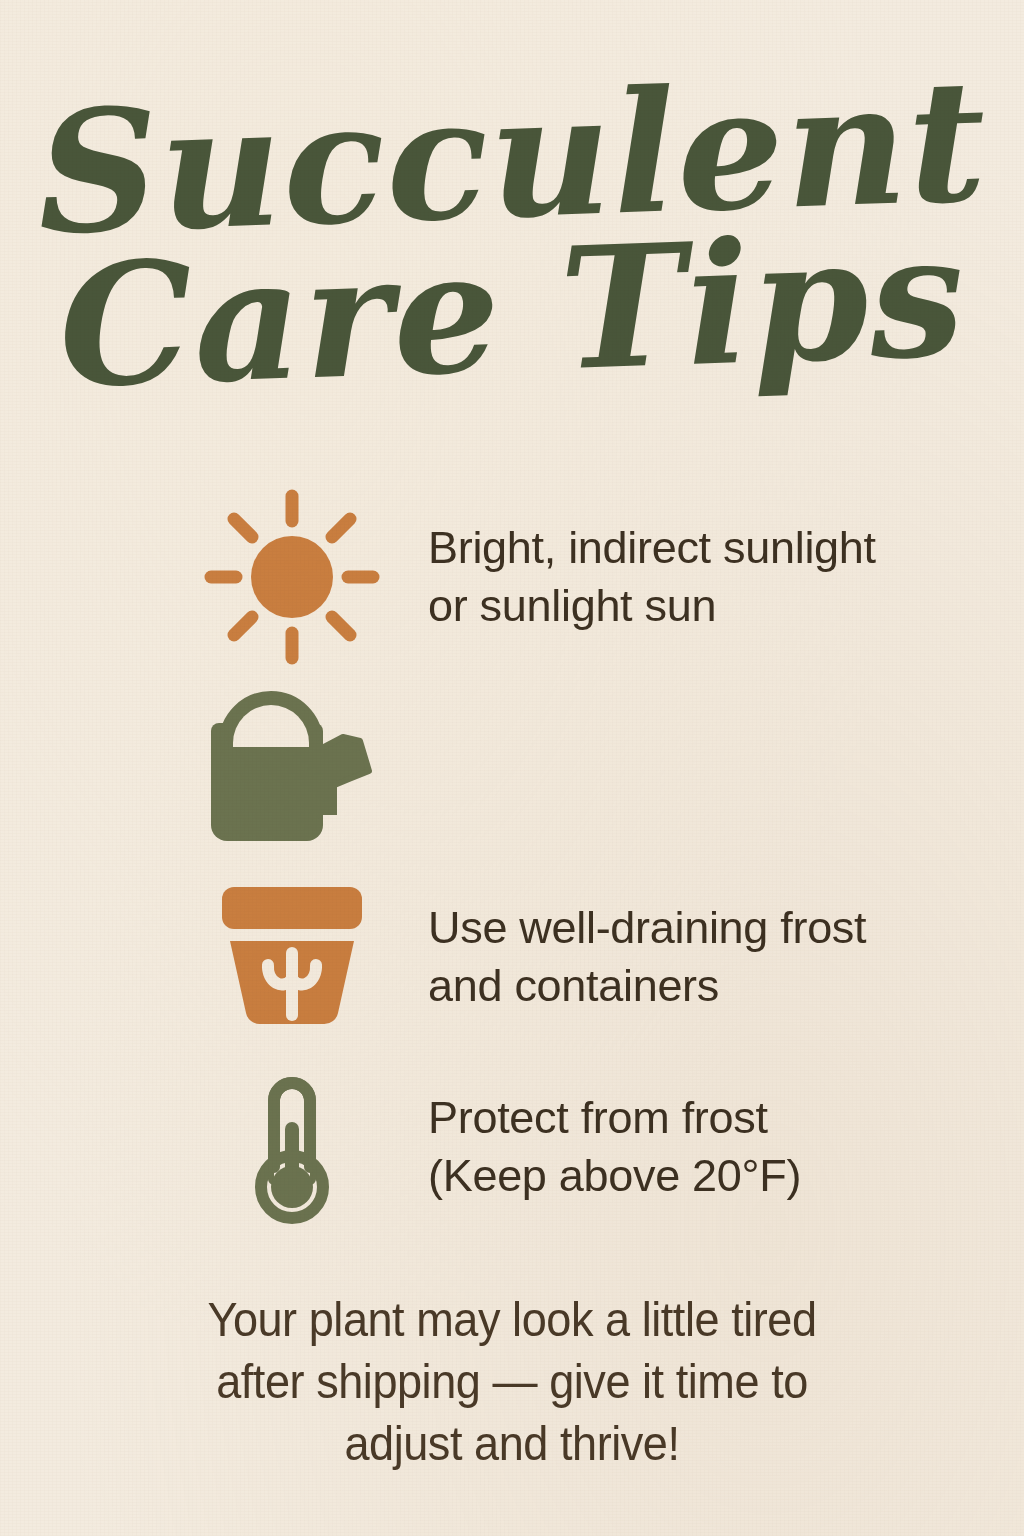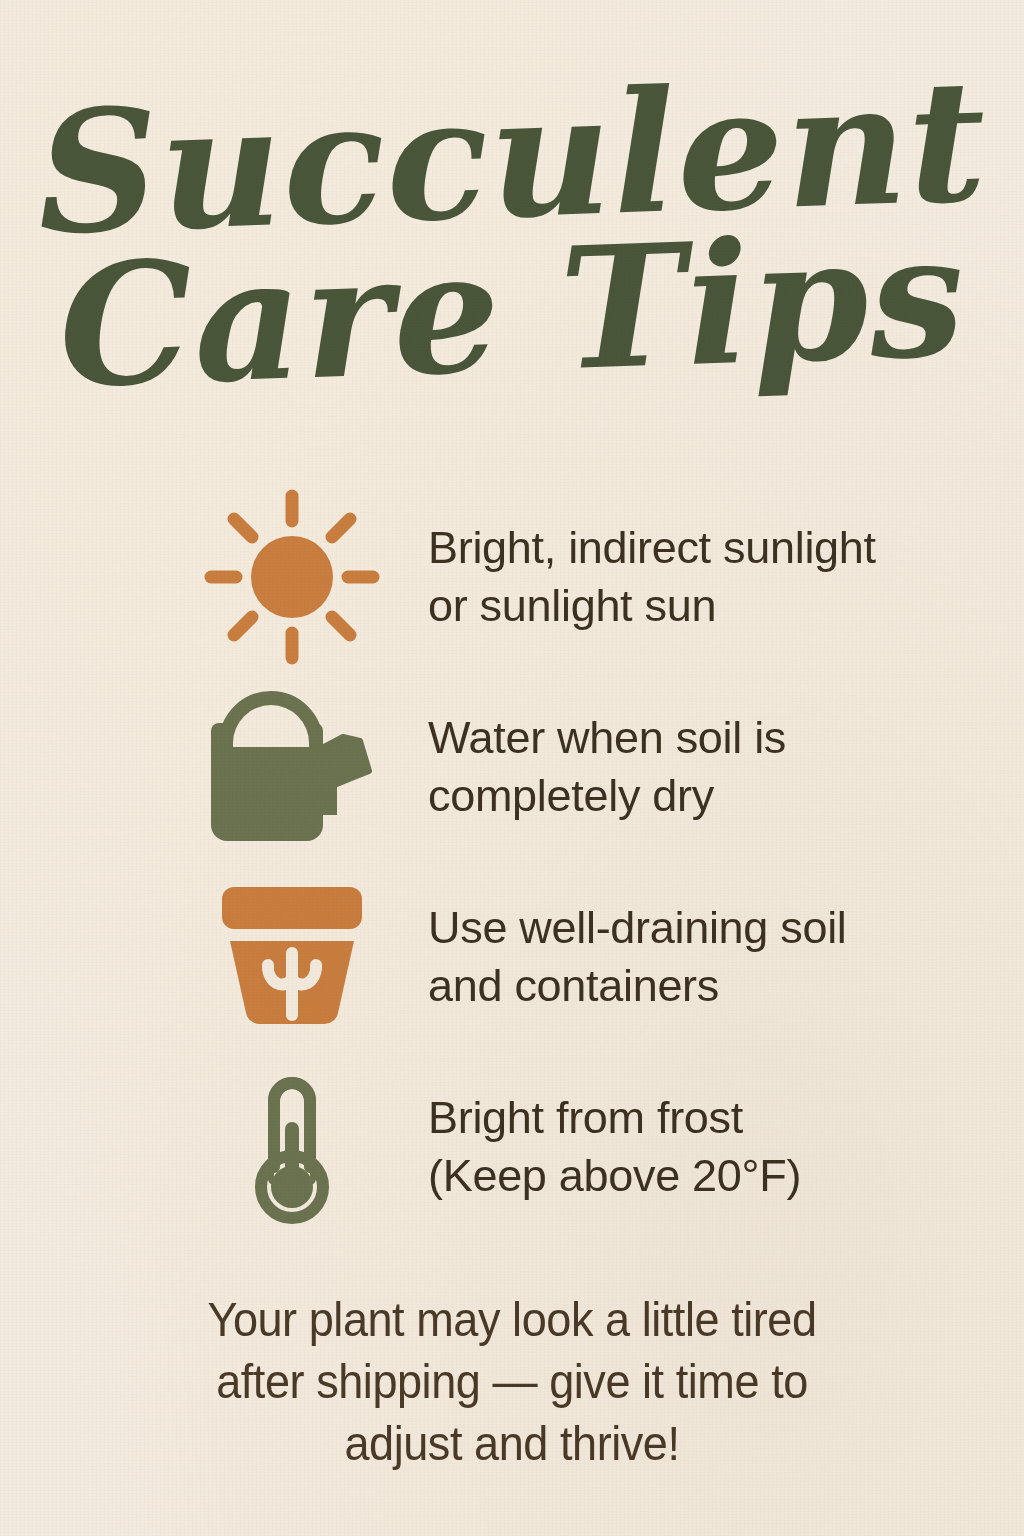--- a/index.html
+++ b/index.html
@@ -163,43 +163,39 @@
           <path d="M108 72 L146 52 L163 56 L172 86 L152 94 L128 104 Z" fill="#6b7350" stroke="#6b7350" stroke-width="6" stroke-linejoin="round"></path>
           <path d="M104 78 L140 96 L140 130 L104 130 Z" fill="#6b7350"></path>
 
           <path d="M22 38 h96 a8 8 0 0 1 8 8 v94 a16 16 0 0 1 -16 16 h-80 a16 16 0 0 1 -16 -16 v-94 a8 8 0 0 1 8 -8 z" fill="#6b7350"></path>
 
           <path d="M36 58 a38 38 0 0 1 76 0" fill="none" stroke="#6b7350" stroke-width="28"></path>
           <path d="M36 58 a38 38 0 0 1 76 0 l0 4 l-76 0 z" fill="#f3ebdf"></path>
           <path d="M44 58 a30 30 0 0 1 60 0 v4 h-60 z" fill="#f3ebdf"></path>
         </svg>
       </div>
-      <div class="tip-text">
-        <span class="ln">Water when soil is</span>
-        <span class="ln">completely dry</span>
-      </div>
     </div>
 
     <div class="tip-row">
       <div class="tip-icon">
         <svg width="160" height="152" viewBox="0 0 160 152" aria-hidden="true">
 
           <rect x="10" y="6" width="140" height="42" rx="12" fill="#c97e40"></rect>
 
           <path d="M18 60 h124 l-16 72 a14 14 0 0 1 -14 11 h-64 a14 14 0 0 1 -14 -11 z" fill="#c97e40"></path>
 
           <g fill="none" stroke="#f3ebdf" stroke-width="12" stroke-linecap="round">
             <line x1="80" y1="72" x2="80" y2="134"></line>
             <path d="M56 84 a14 18 0 0 0 24 14"></path>
             <path d="M104 84 a14 18 0 0 1 -24 14"></path>
           </g>
         </svg>
       </div>
       <div class="tip-text">
-        <span class="ln">Use well-draining soil</span>
+        <span class="ln">Use well-draining frost</span>
         <span class="ln">and containers</span>
       </div>
     </div>
 
     <div class="tip-row">
       <div class="tip-icon">
         <svg width="96" height="160" viewBox="0 0 96 160" aria-hidden="true">
 
           <path d="M30 112 V34 a18 18 0 0 1 36 0 V112" fill="none" stroke="#6b7350" stroke-width="12" stroke-linecap="round"></path>
 
@@ -207,21 +203,21 @@
 
           <path d="M30 100 h36 v18 h-36 z" fill="#f3ebdf"></path>
           <path d="M30 100 V34 a18 18 0 0 1 36 0 V100" fill="none" stroke="#6b7350" stroke-width="12" stroke-linecap="round"></path>
 
           <line x1="48" y1="62" x2="48" y2="110" stroke="#6b7350" stroke-width="14" stroke-linecap="round"></line>
 
           <circle cx="48" cy="120" r="21" fill="#6b7350"></circle>
         </svg>
       </div>
       <div class="tip-text">
-        <span class="ln">Bright from frost</span>
+        <span class="ln">Protect from frost</span>
         <span class="ln">(Keep above 20°F)</span>
       </div>
     </div>
 
   </div>
 
   <div class="footer">
     <span class="ln">Your plant may look a little tired</span>
     <span class="ln">after shipping — give it time to</span>
     <span class="ln">adjust and thrive!</span>

